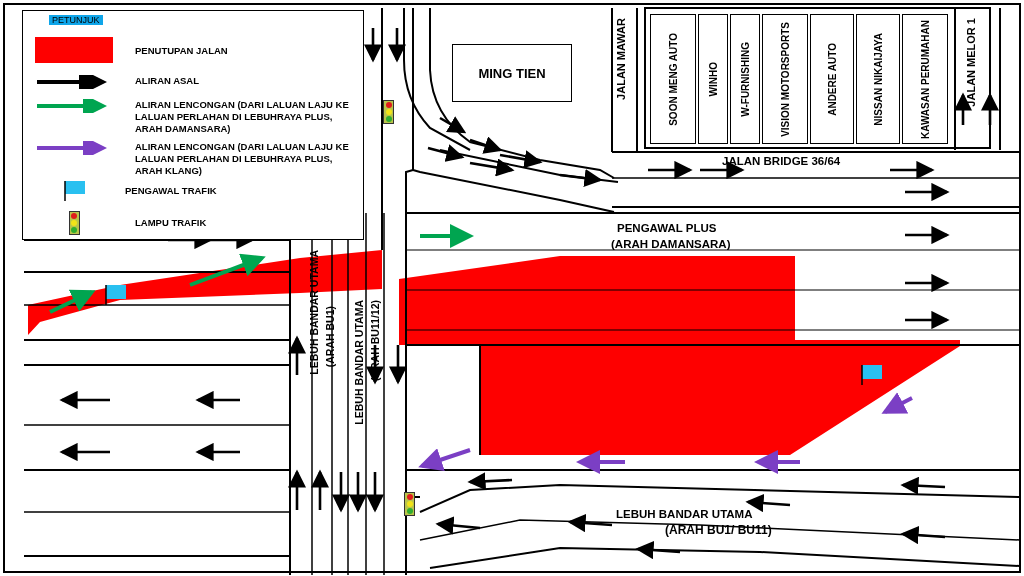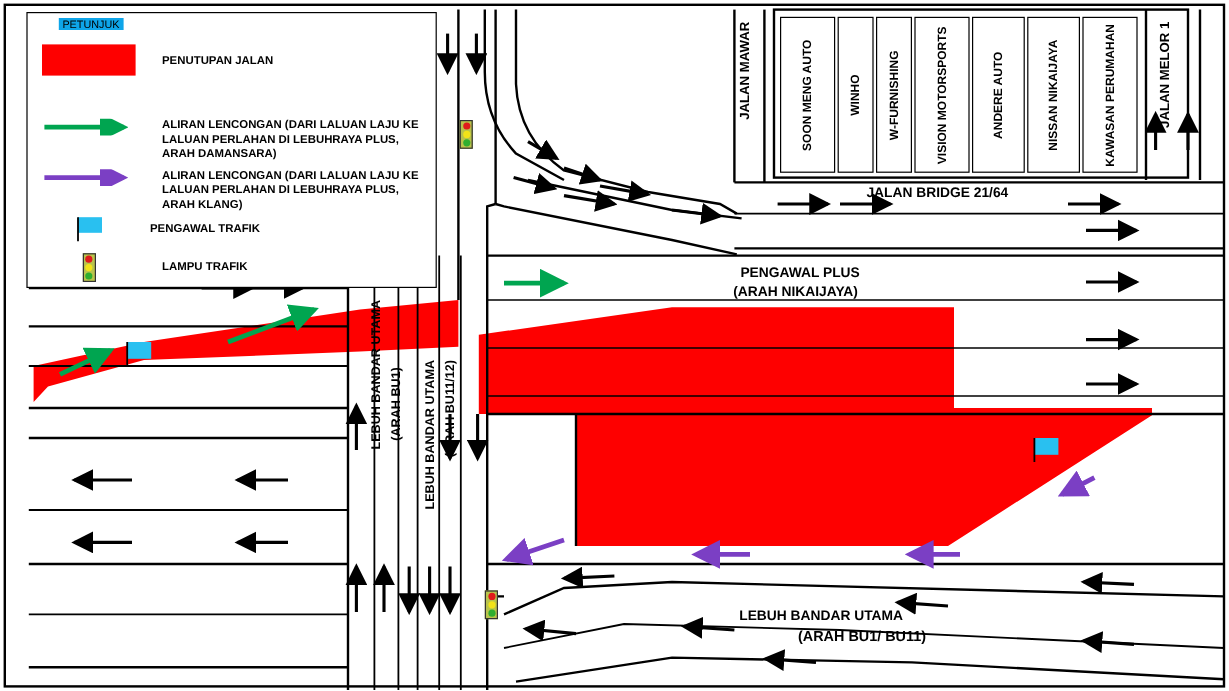--- a/index.html
+++ b/index.html
@@ -161,20 +161,26 @@
   </svg>
 
   <div class="legendbox">
     <div class="legend-title">PETUNJUK</div>
 
     <div class="lg-row" style="left:12px;top:26px;">
       <div class="swatch-red"></div>
       <div class="lg-text" style="margin-left:22px;width:210px;padding-top:8px;">PENUTUPAN JALAN</div>
     </div>
 
+    <div class="lg-row" style="left:12px;top:64px;">
+      <svg width="78" height="14">
+        <line x1="2" y1="7" x2="68" y2="7" stroke="#000" stroke-width="4" marker-end="url(#ab)"></line>
+      </svg>
+      <div class="lg-text" style="margin-left:22px;width:210px;">ALIRAN ASAL</div>
+    </div>
 
     <div class="lg-row" style="left:12px;top:88px;">
       <svg width="78" height="14">
         <line x1="2" y1="7" x2="68" y2="7" stroke="#00a550" stroke-width="4" marker-end="url(#ag)"></line>
       </svg>
       <div class="lg-text" style="margin-left:22px;width:218px;">ALIRAN LENCONGAN (DARI LALUAN LAJU KE LALUAN PERLAHAN DI LEBUHRAYA PLUS, ARAH DAMANSARA)</div>
     </div>
 
     <div class="lg-row" style="left:12px;top:130px;">
       <svg width="78" height="14">
@@ -196,20 +202,23 @@
         <div class="tl">
             <i class="r"></i>
             <i class="y"></i>
             <i class="g"></i>
           </div>
       </div>
       <div class="lg-text" style="margin-left:22px;width:218px;padding-top:6px;">LAMPU TRAFIK</div>
     </div>
   </div>
 
+  <div class="mingtien" style="left:452px;top:44px;width:118px;height:56px;">
+    <span>MING TIEN</span>
+  </div>
 
   <div class="boxlabel" style="left:650px;top:14px;width:44px;height:128px;">
     <span>SOON MENG AUTO</span>
   </div>
   <div class="boxlabel" style="left:698px;top:14px;width:28px;height:128px;">
     <span>WINHO</span>
   </div>
   <div class="boxlabel" style="left:730px;top:14px;width:28px;height:128px;">
     <span>W-FURNISHING</span>
   </div>
@@ -222,24 +231,24 @@
   <div class="boxlabel" style="left:856px;top:14px;width:42px;height:128px;">
     <span>NISSAN NIKAIJAYA</span>
   </div>
   <div class="boxlabel" style="left:902px;top:14px;width:44px;height:128px;">
     <span>KAWASAN PERUMAHAN</span>
   </div>
 
   <div class="lbl vert" style="left:615px;top:18px;font-size:11px;">JALAN MAWAR</div>
   <div class="lbl vert" style="left:965px;top:18px;font-size:11px;">JALAN MELOR 1</div>
 
-  <div class="lbl" style="left:722px;top:155px;font-size:11.5px;">JALAN BRIDGE 21/64</div>
+  <div class="lbl" style="left:722px;top:155px;font-size:11.5px;">JALAN BRIDGE 36/64</div>
 
   <div class="lbl" style="left:617px;top:222px;font-size:11.5px;">PENGAWAL PLUS</div>
-  <div class="lbl" style="left:611px;top:238px;font-size:11.5px;">(ARAH NIKAIJAYA)</div>
+  <div class="lbl" style="left:611px;top:238px;font-size:11.5px;">(ARAH DAMANSARA)</div>
 
   <div class="lbl vert" style="left:308px;top:250px;font-size:10.5px;">LEBUH BANDAR UTAMA</div>
   <div class="lbl vert" style="left:324px;top:306px;font-size:10.5px;">(ARAH BU1)</div>
 
   <div class="lbl vert" style="left:353px;top:300px;font-size:10.5px;">LEBUH BANDAR UTAMA</div>
   <div class="lbl vert" style="left:369px;top:300px;font-size:10.5px;">(ARAH BU11/12)</div>
 
   <div class="lbl" style="left:616px;top:508px;font-size:11.5px;">LEBUH BANDAR UTAMA</div>
   <div class="lbl" style="left:637px;top:524px;font-size:12px;padding-left:28px;">(ARAH BU1/ BU11)</div>
 

